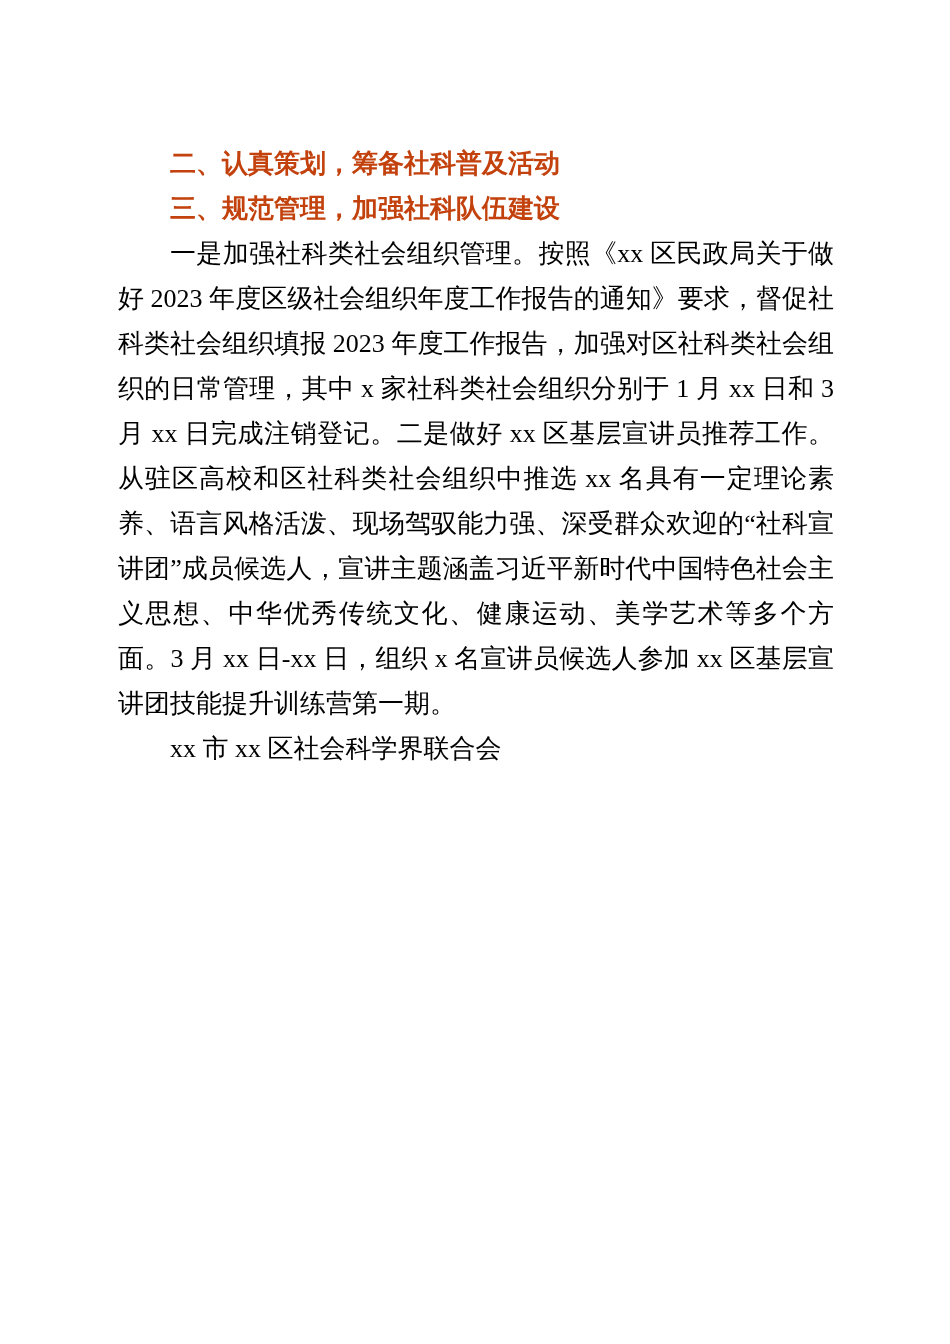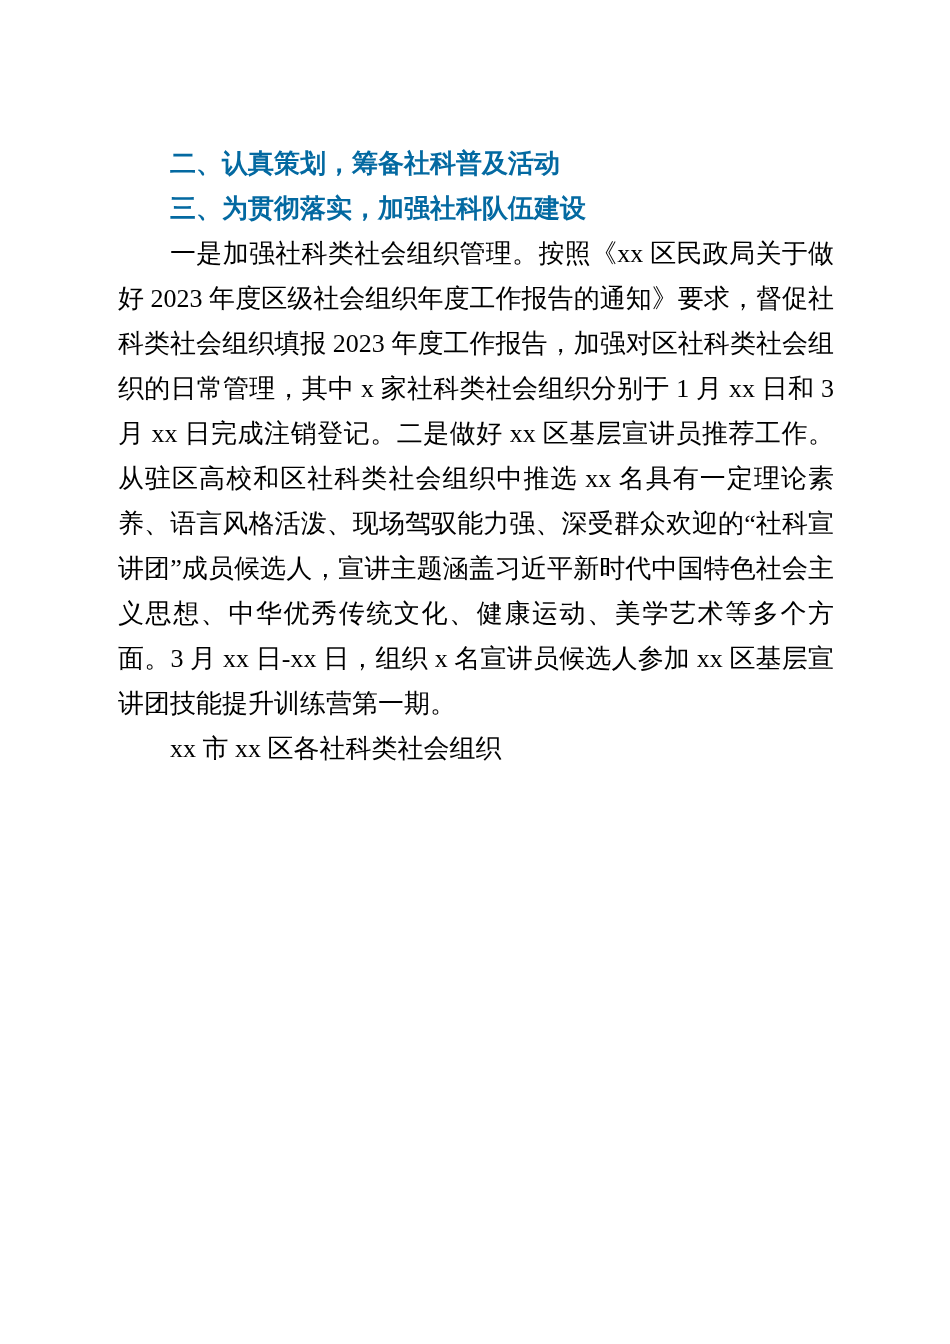--- a/index.html
+++ b/index.html
@@ -25,21 +25,21 @@
     line-height: 45px;
     color: #000000;
   }
   .heading {
     margin: 0;
     font-family: "Liberation Sans", sans-serif;
     font-weight: bold;
     font-size: 26px;
     line-height: 45px;
     text-indent: 2em;
-    color: #0369a1;
+    color: #c2410c;
   }
   .para {
     margin: 0;
     text-indent: 2em;
     text-align: justify;
     text-justify: inter-ideograph;
     word-break: break-all;
   }
   .signature, .dateline {
     margin: 0;
@@ -49,21 +49,21 @@
 </style>
 </head>
 <body>
 
 <div class="page">
   <div class="content">
 
     <h2 class="heading">二、认真策划，筹备社科普及活动</h2>
 
 
-    <h2 class="heading">三、为贯彻落实，加强社科队伍建设</h2>
+    <h2 class="heading">三、规范管理，加强社科队伍建设</h2>
 
     <p class="para">一是加强社科类社会组织管理。按照《xx 区民政局关于做好 2023 年度区级社会组织年度工作报告的通知》要求，督促社科类社会组织填报 2023 年度工作报告，加强对区社科类社会组织的日常管理，其中 x 家社科类社会组织分别于 1 月 xx 日和 3 月 xx 日完成注销登记。二是做好 xx 区基层宣讲员推荐工作。从驻区高校和区社科类社会组织中推选 xx 名具有一定理论素养、语言风格活泼、现场驾驭能力强、深受群众欢迎的“社科宣讲团”成员候选人，宣讲主题涵盖习近平新时代中国特色社会主义思想、中华优秀传统文化、健康运动、美学艺术等多个方面。3 月 xx 日-xx 日，组织 x 名宣讲员候选人参加 xx 区基层宣讲团技能提升训练营第一期。</p>
 
-    <p class="signature">xx 市 xx 区各社科类社会组织</p>
+    <p class="signature">xx 市 xx 区社会科学界联合会</p>
 
 
   </div>
 </div>
 
 </body></html>

